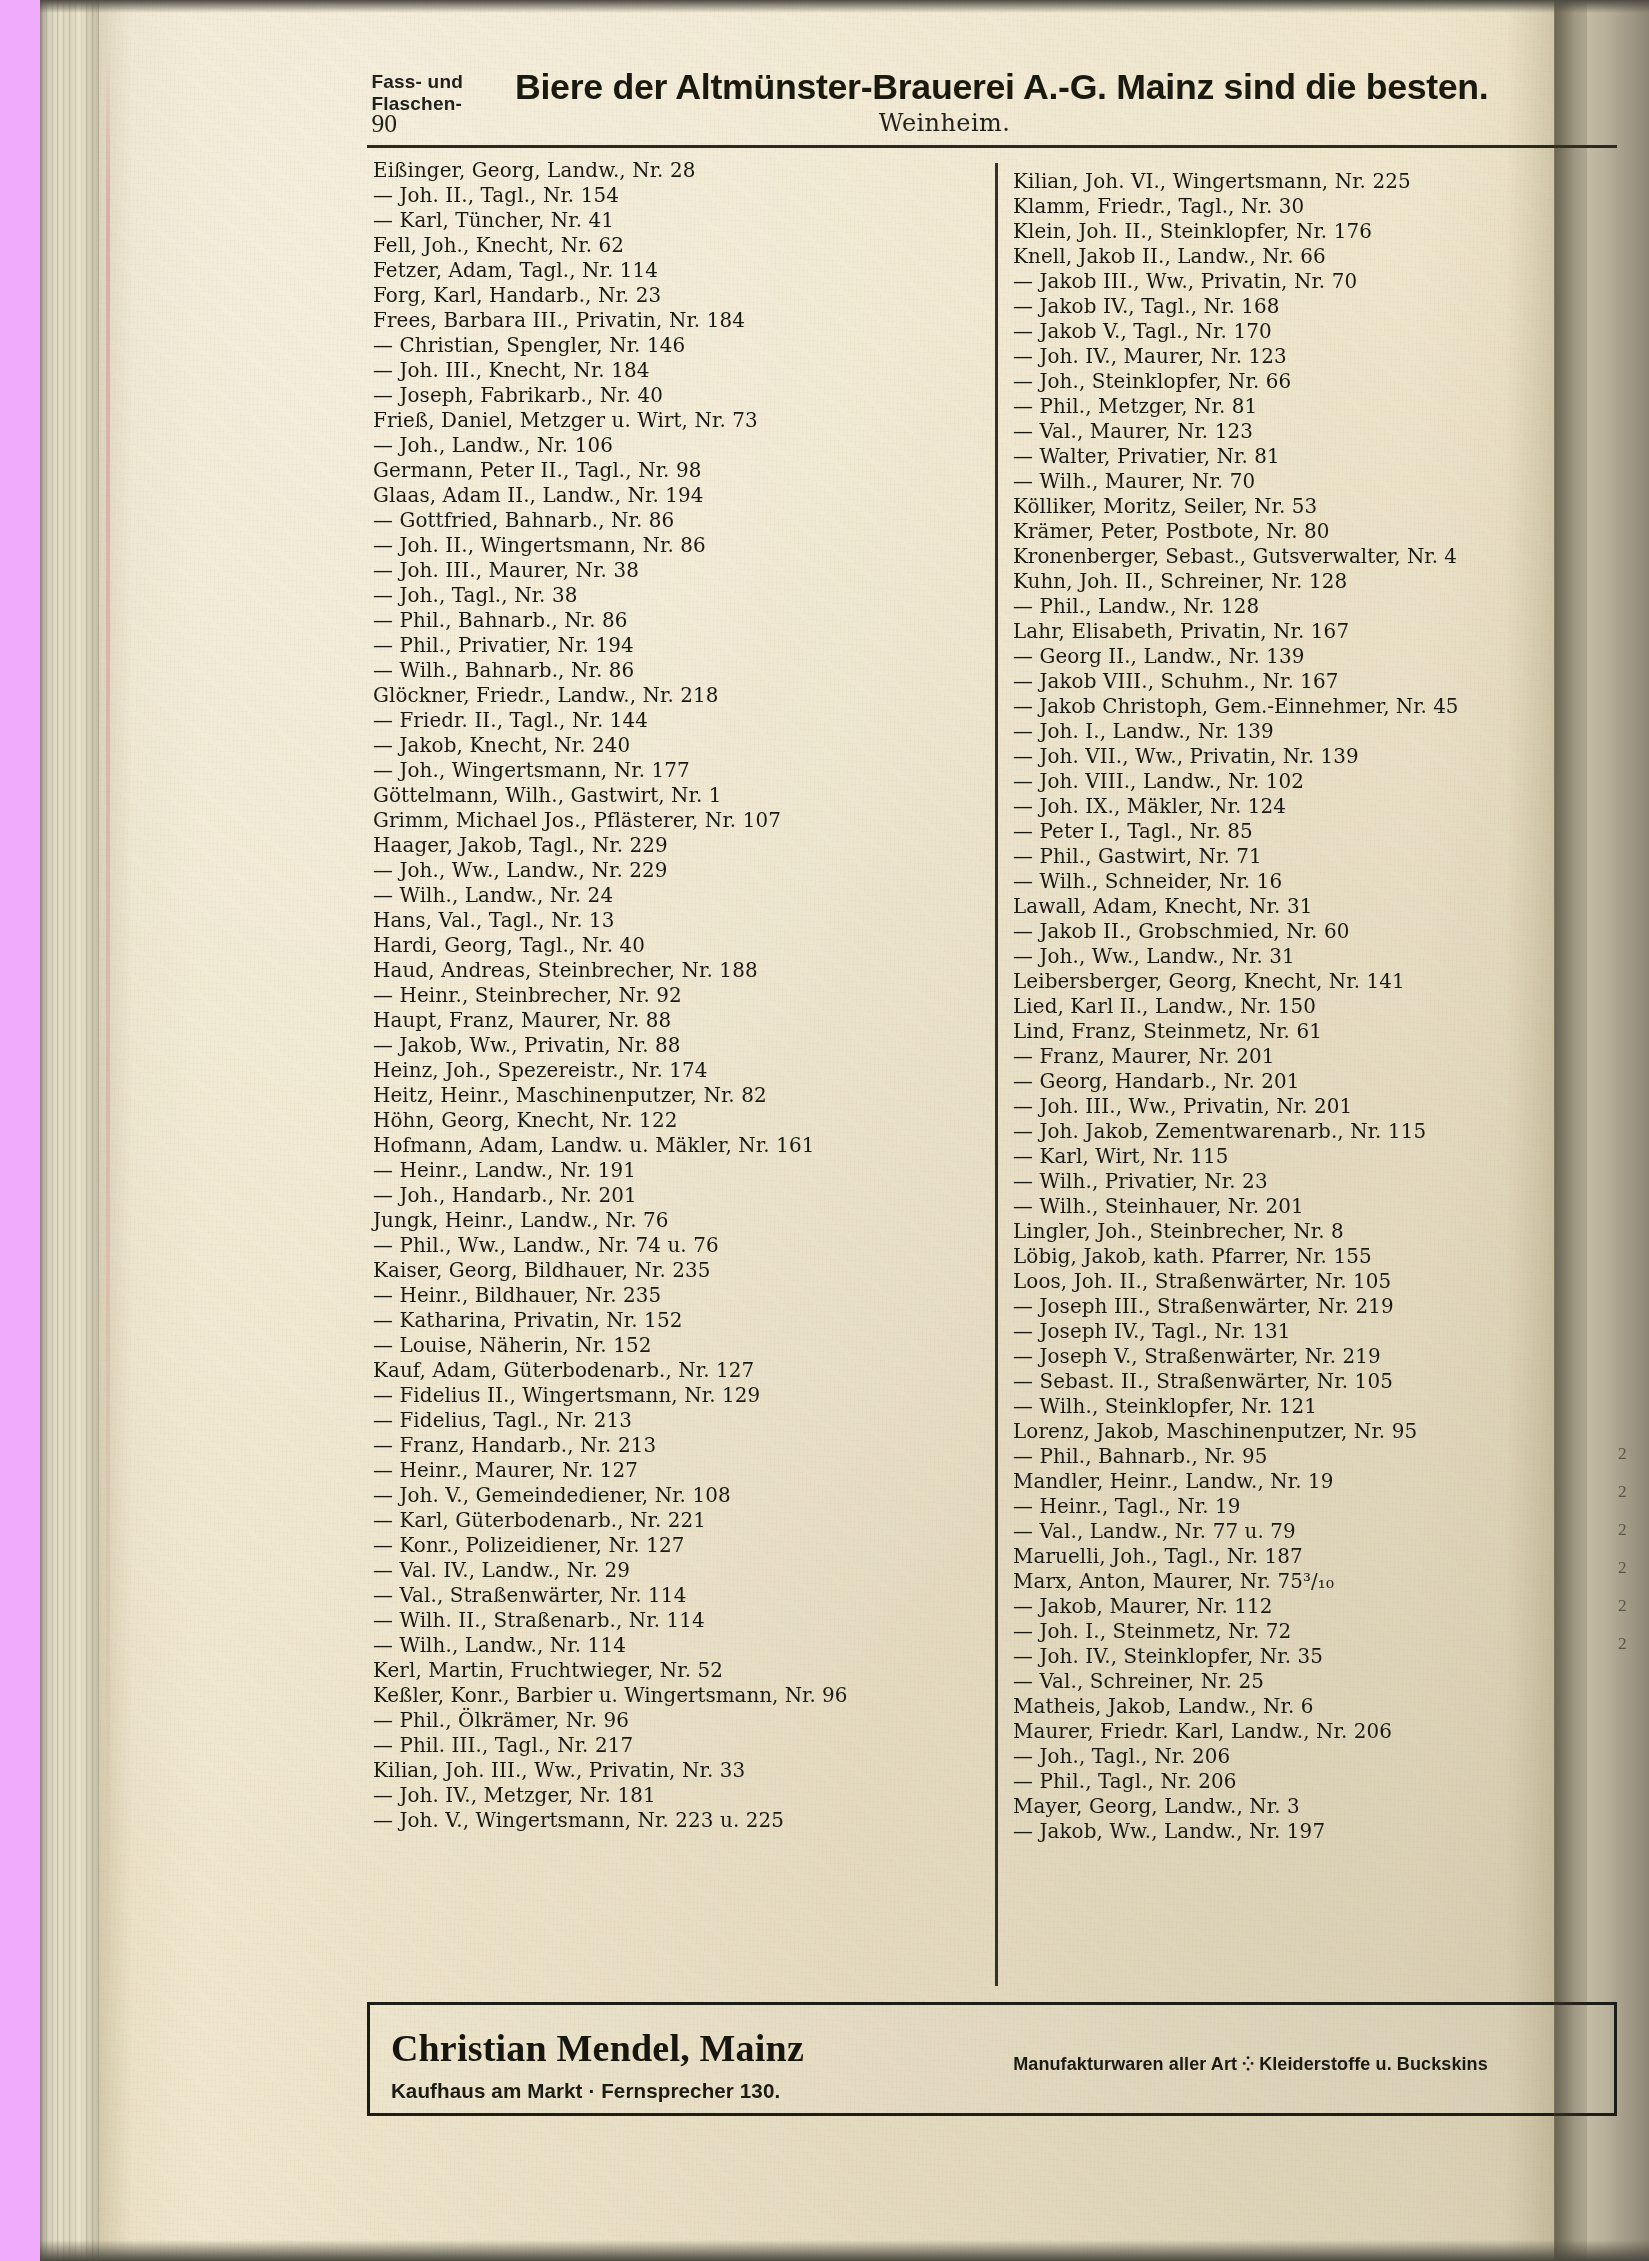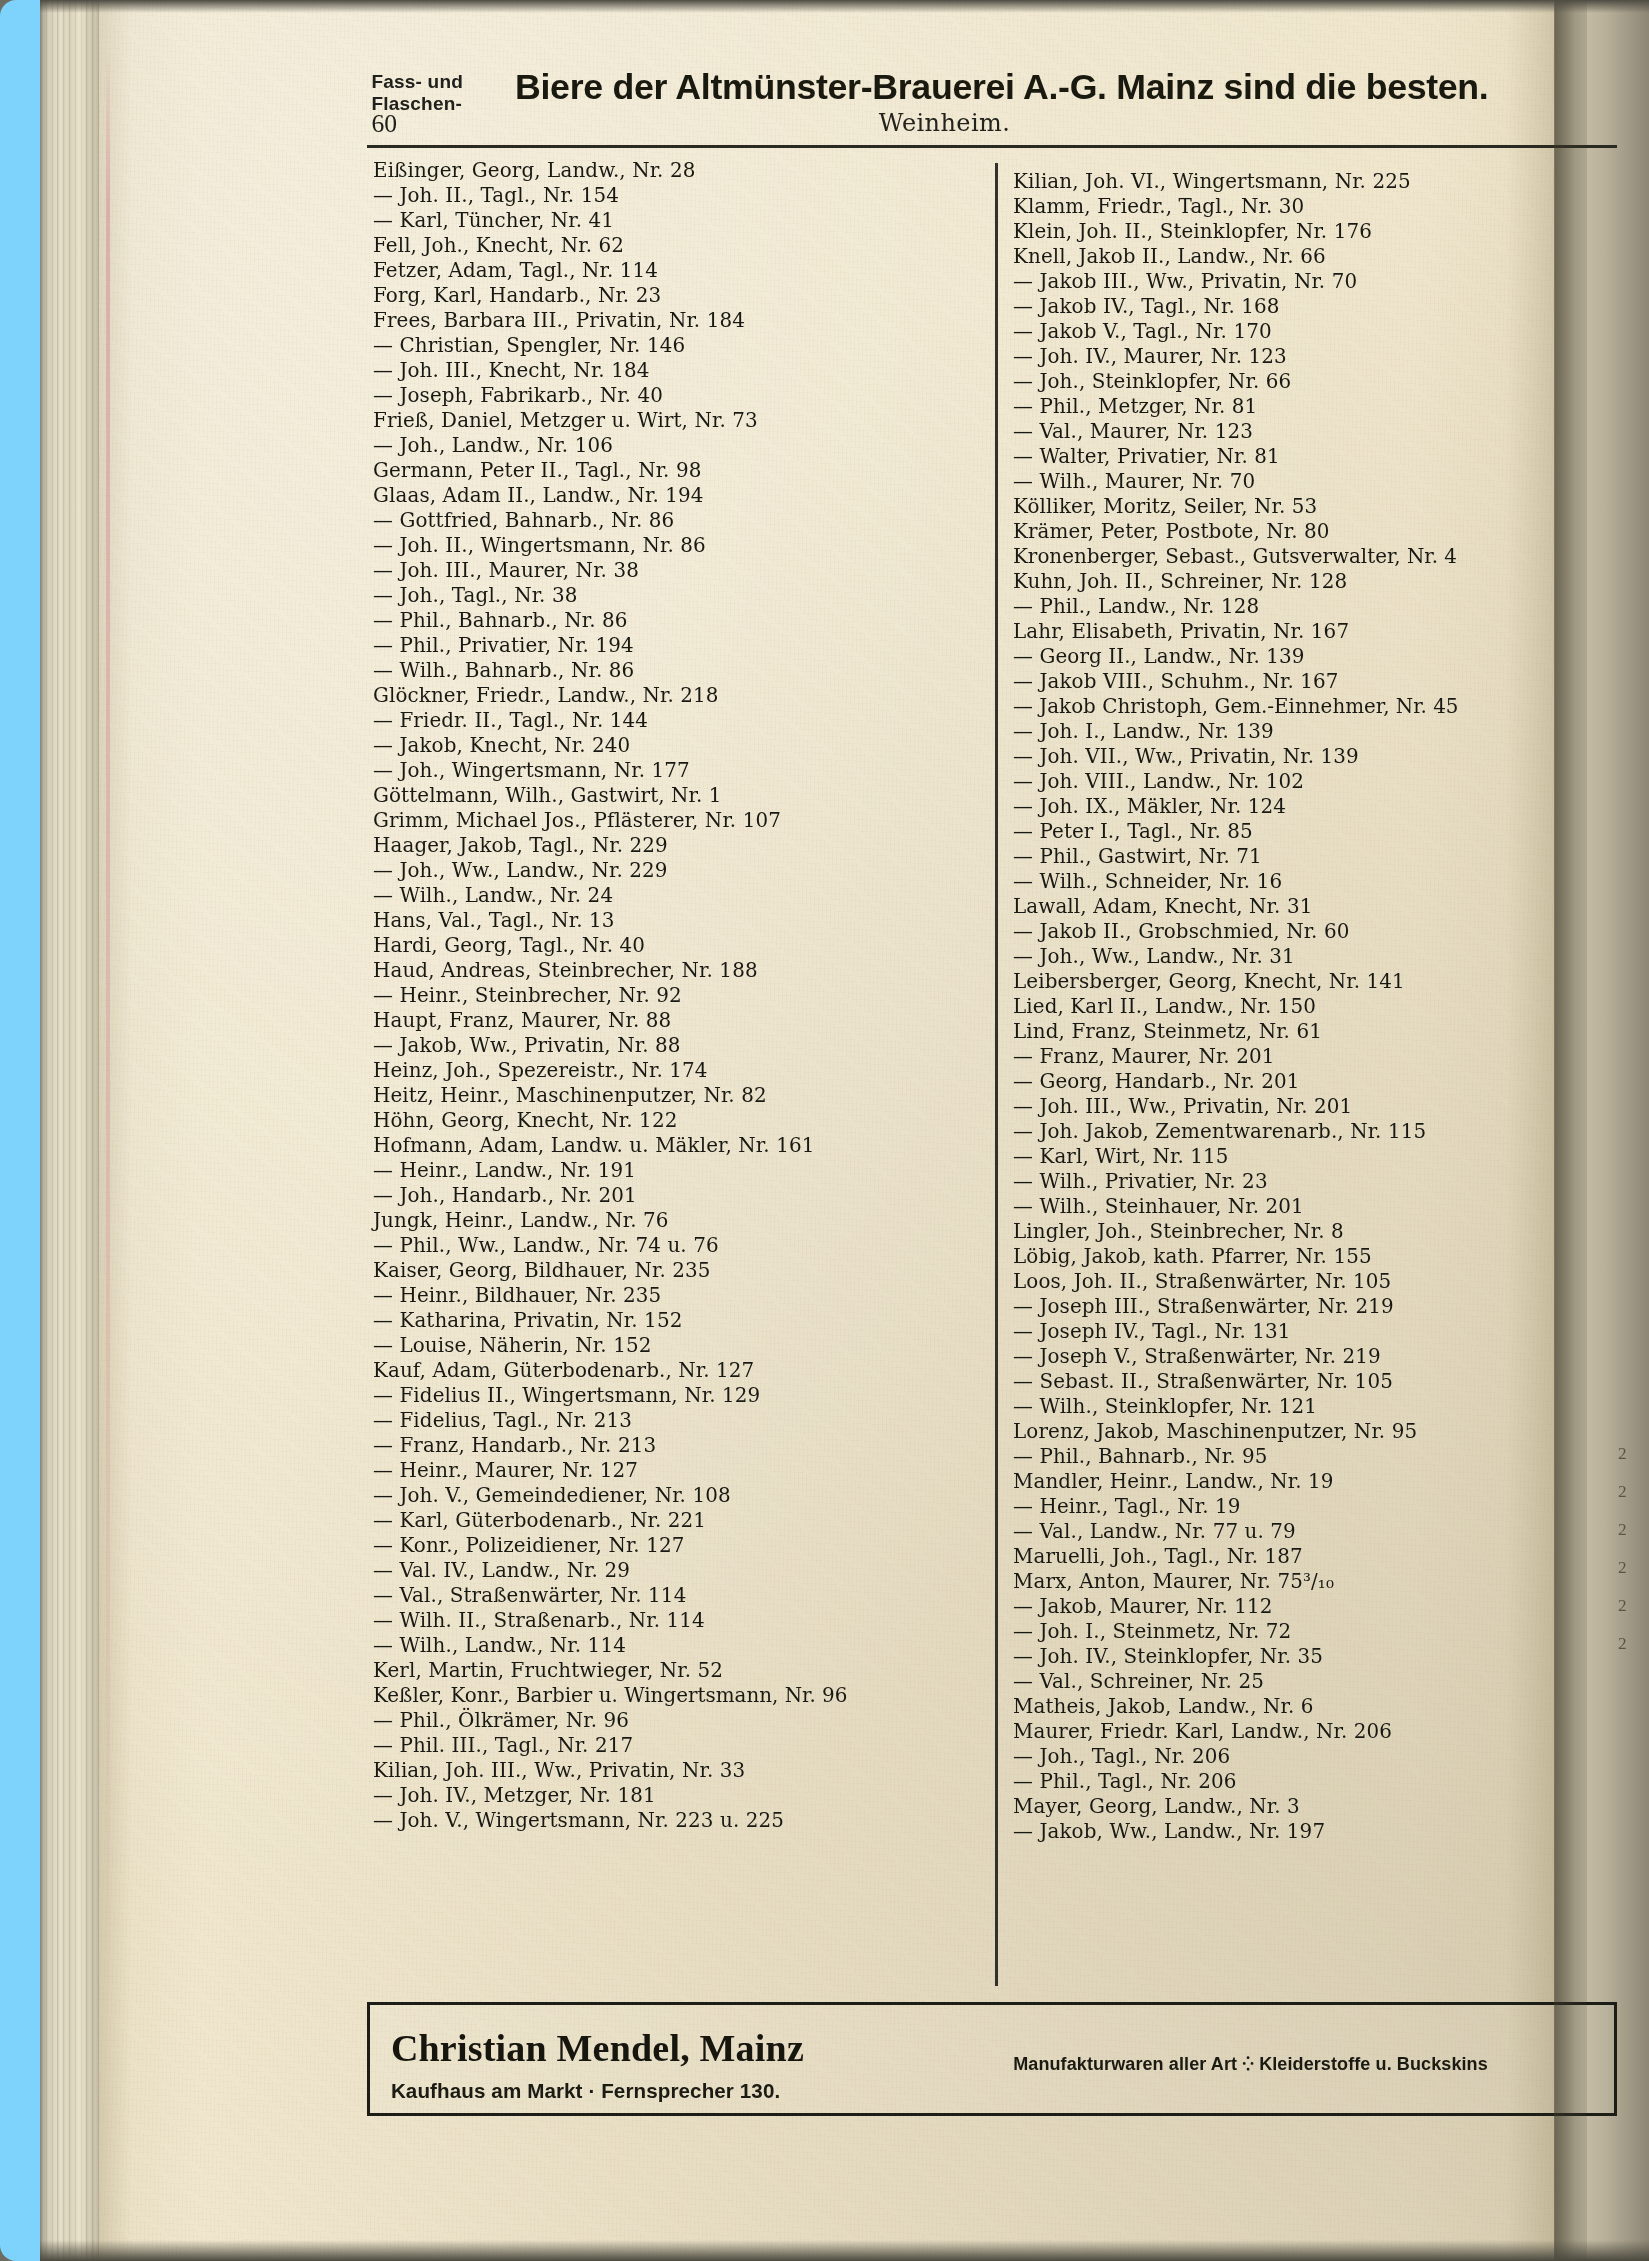--- a/index.html
+++ b/index.html
@@ -12,22 +12,21 @@
     height: 2261px;
     position: relative;
     overflow: hidden;
     font-family: "DejaVu Serif", serif;
   }
 
   
   .book {
     position: absolute;
     inset: 0;
-    background: #7dd3fc;
-    border-radius: 16px;
+    background: #f0abfc;
   }
   .page-edge-left {
     position: absolute;
     left: 40px; top: 0; width: 64px; height: 2261px;
     background: linear-gradient(to right,
        #8e8a7c 0%, #cfc8b2 12%, #e3dcc4 30%, #d8d0b6 48%,
        #e8e1c9 62%, #cdc5ab 80%, #b8b099 100%);
   }
   .page-edge-left::after {
     content: "";
@@ -255,21 +254,21 @@
   <div class="page-edge-left"></div>
   <div class="page-edge-right"></div>
   <div class="page">
     <div class="page-grain"></div>
 
     <div class="content">
 
       <div class="header">
         <div class="fass">Fass- und Flaschen-</div>
         <div class="banner">Biere der Altmünster-Brauerei A.-G. Mainz sind die besten.</div>
-        <div class="pagenum">60</div>
+        <div class="pagenum">90</div>
         <div class="placename">Weinheim.</div>
         <div class="rule"></div>
       </div>
 
       <div class="divider"></div>
 
       <div class="cols">
         <div class="col left">
           <div class="entry">Eißinger, Georg, Landw., Nr. 28</div>
           <div class="entry">— Joh. II., Tagl., Nr. 154</div>

